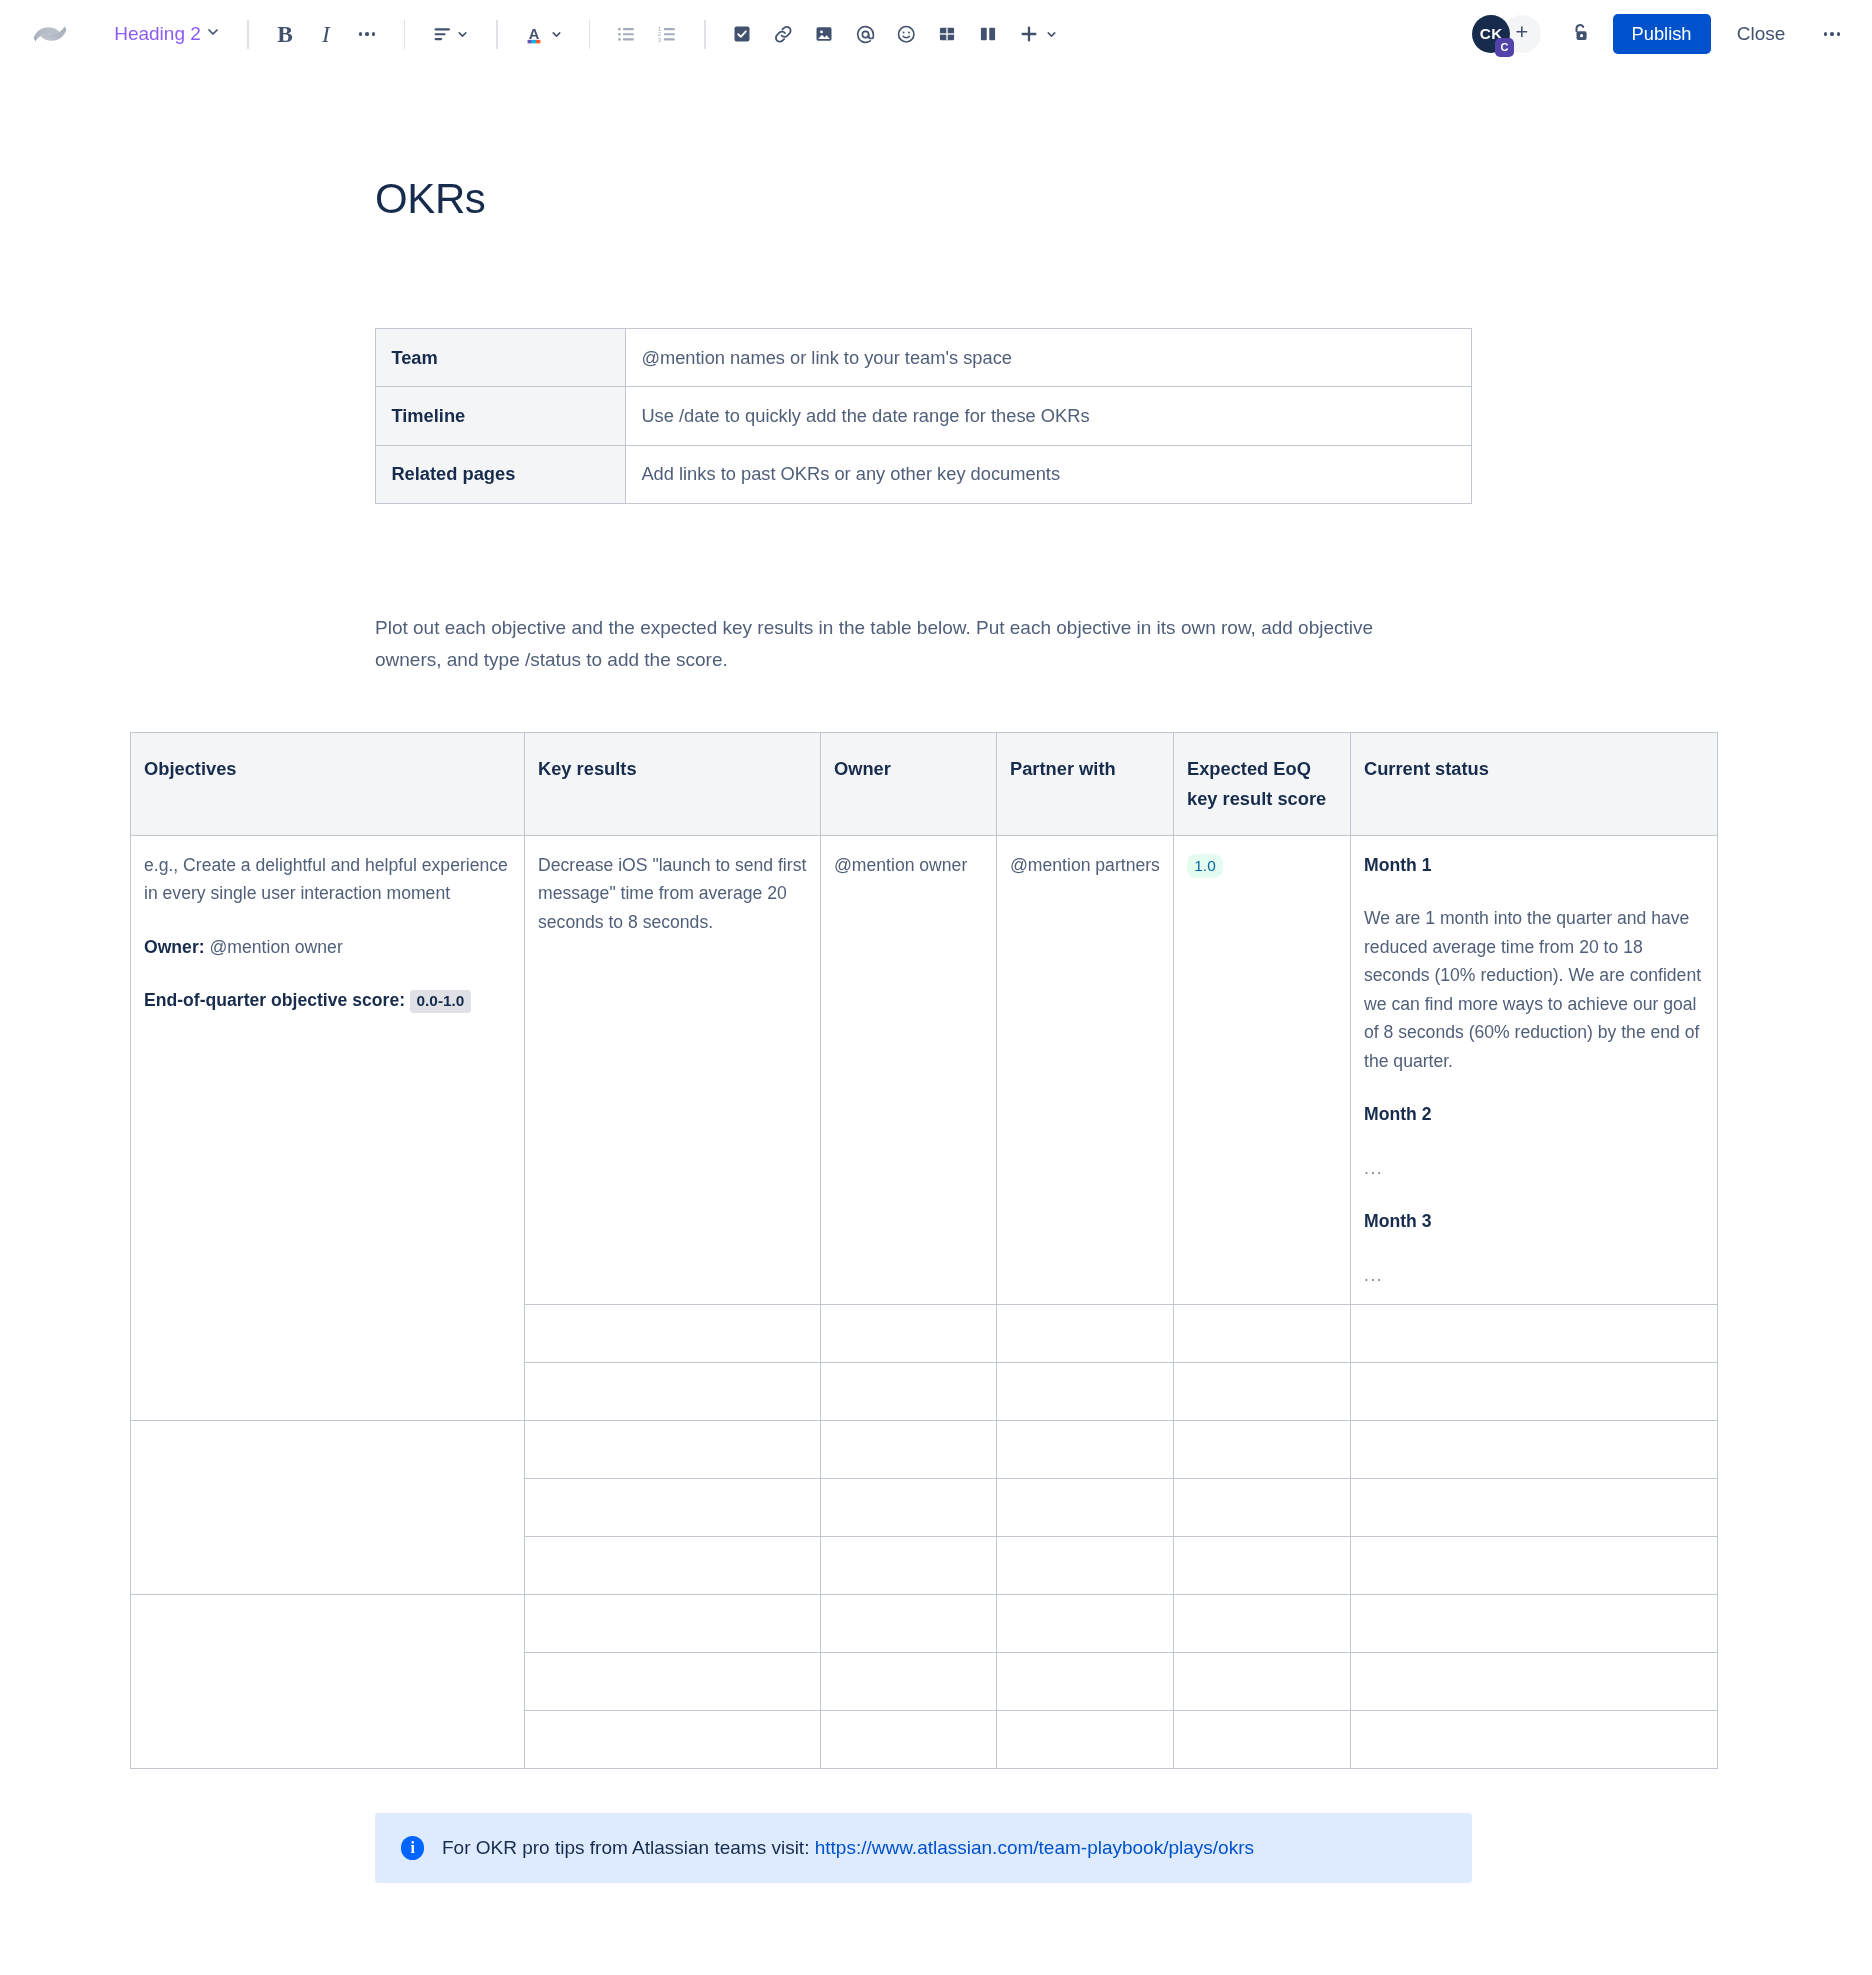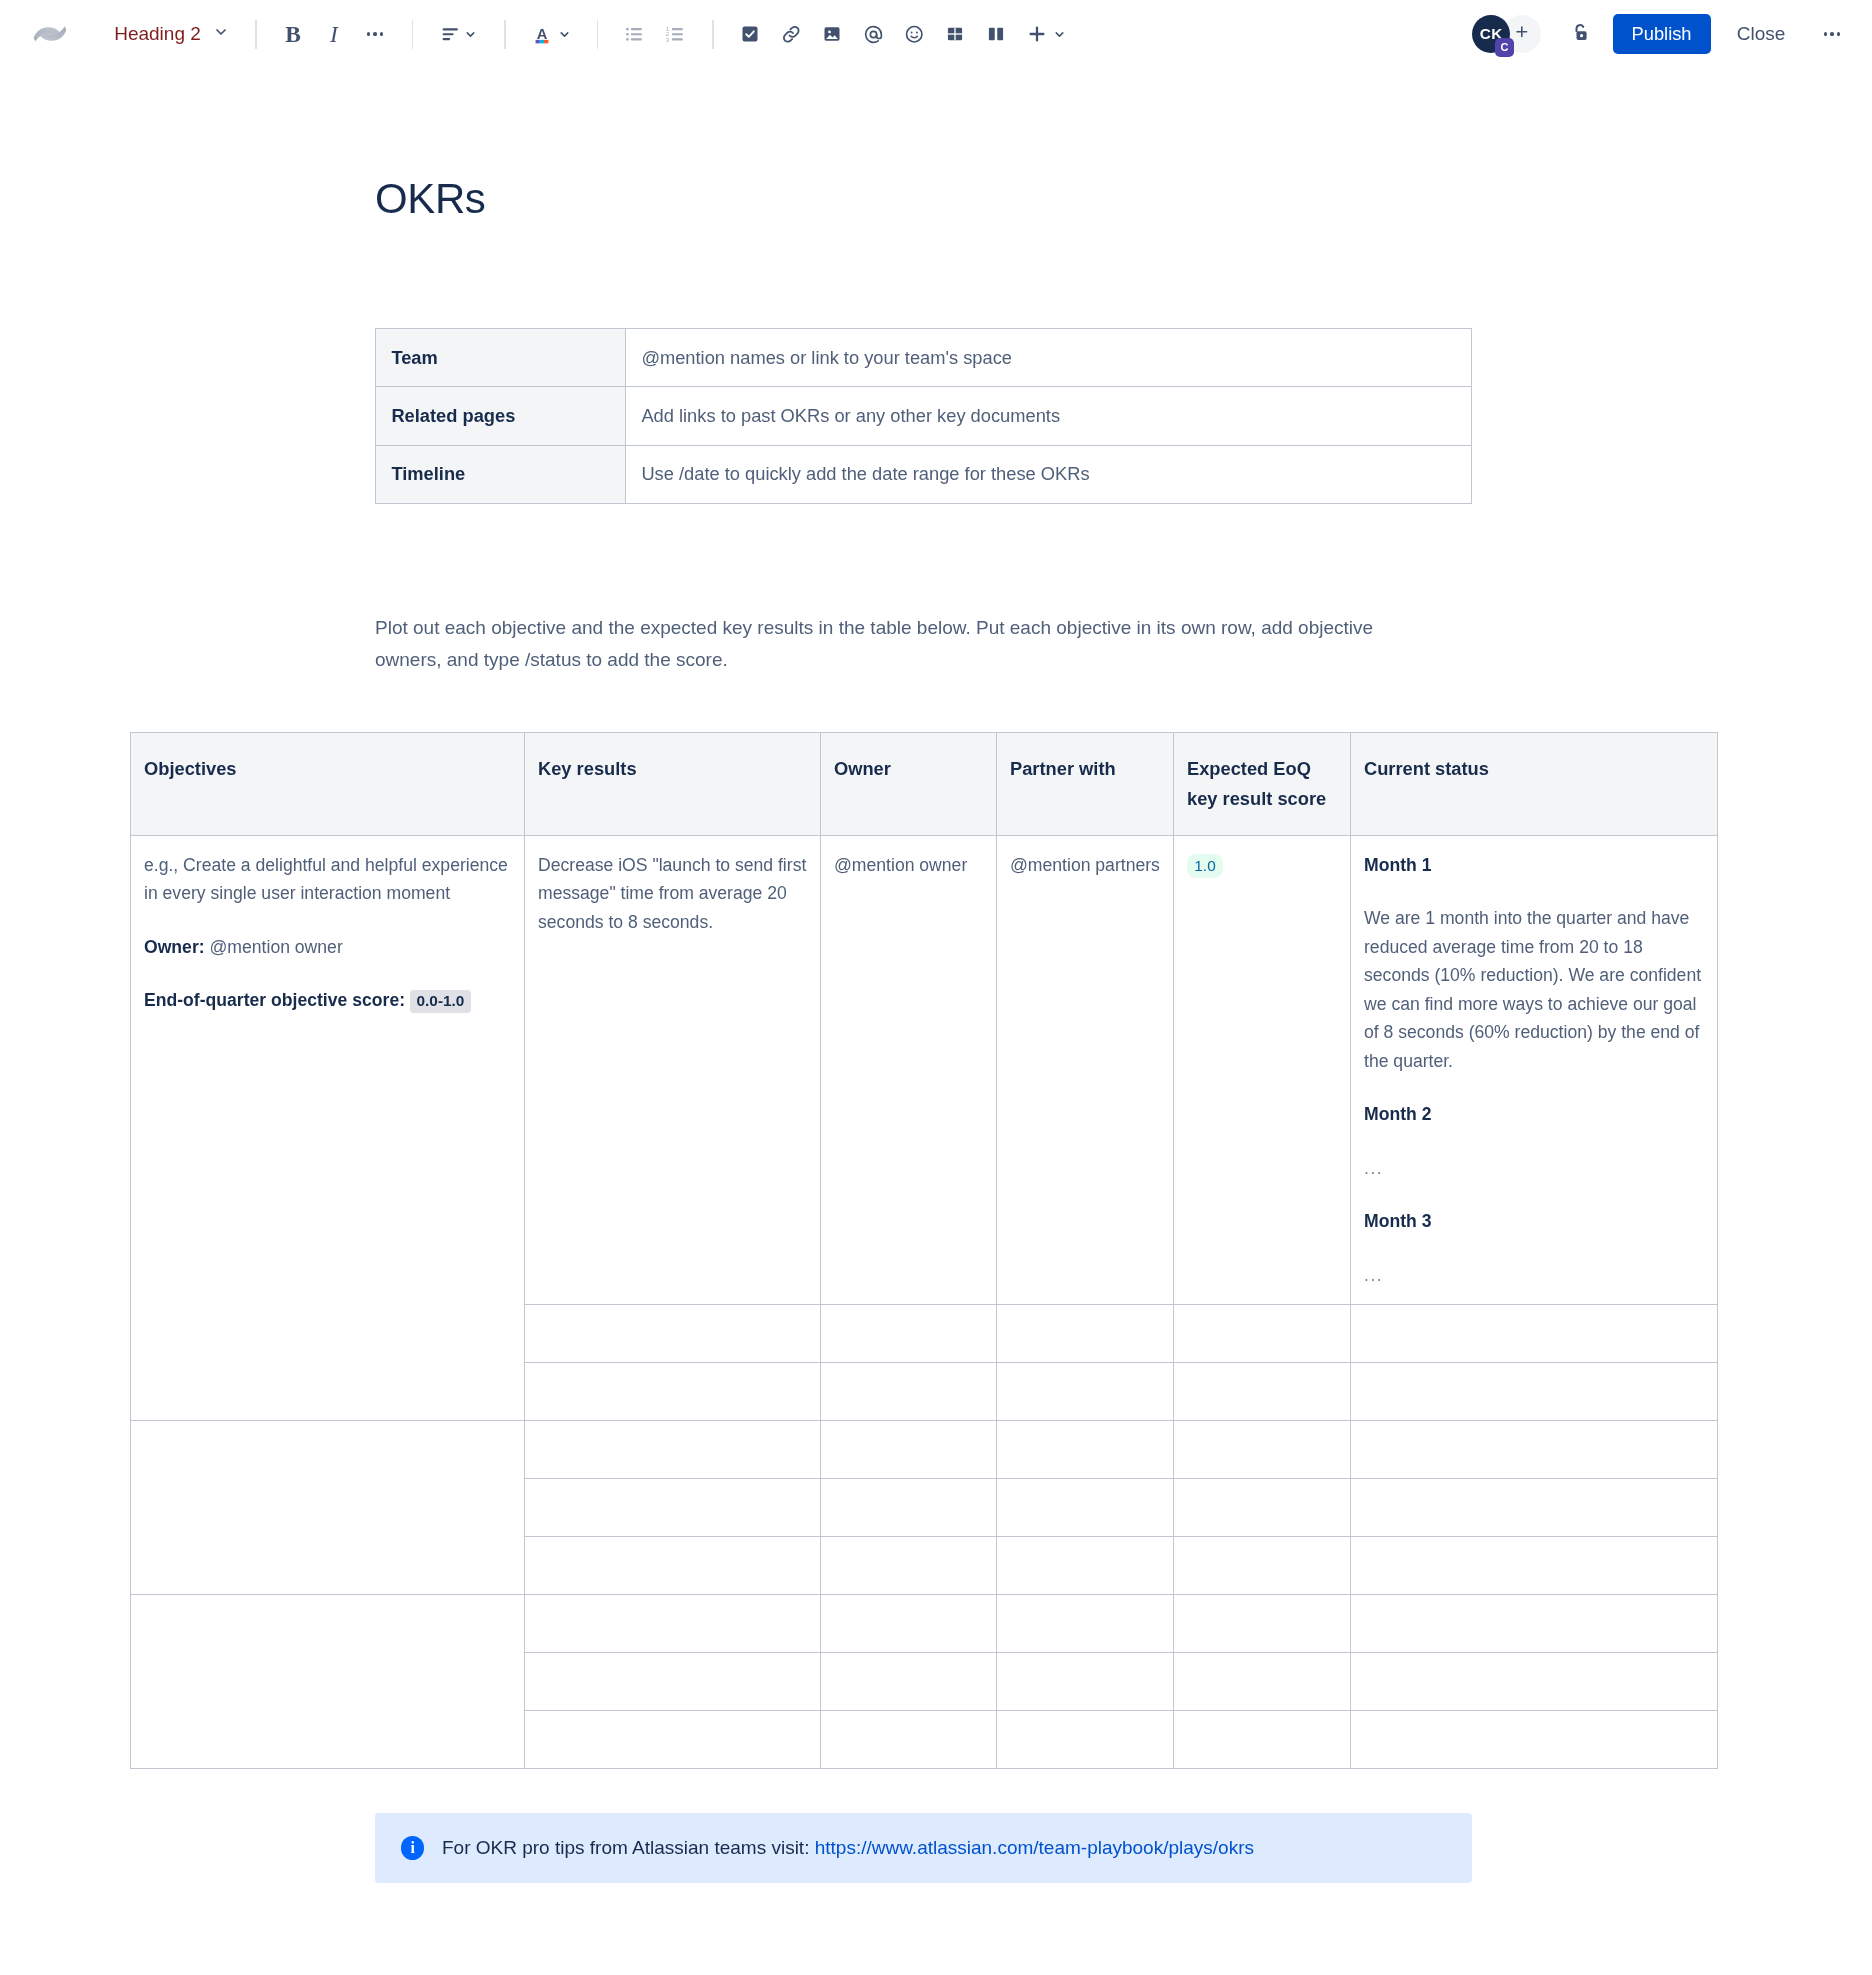--- a/index.html
+++ b/index.html
@@ -29,25 +29,25 @@
     flex: none;
   }
   .divider {
     width: 1.5px; height: 29px;
     background: #dfe1e6;
     margin: 0 16px;
     flex: none;
   }
   .heading-select {
     display: flex; align-items: center;
-    gap: 12px;
+    gap: 4px;
     padding: 5.9px 10.2px;
     border-radius: 3.7px;
     cursor: pointer;
-    color: #7f1d1d;
+    color: #8b5cf6;
     font-size: 19px;
     white-space: nowrap;
   }
   .tb-btn {
     width: 41px; height: 41px;
     display: flex; align-items: center; justify-content: center;
     border-radius: 3.7px;
     cursor: pointer;
     color: #42526e;
     flex: none;
@@ -467,26 +467,26 @@
 
     <h1 class="page-title">OKRs</h1>
 
     <table class="info-table">
       <tbody>
         <tr>
           <td class="label">Team</td>
           <td>@mention names or link to your team's space</td>
         </tr>
         <tr>
+          <td class="label">Timeline</td>
+          <td>Use /date to quickly add the date range for these OKRs</td>
+        </tr>
+        <tr>
           <td class="label">Related pages</td>
           <td>Add links to past OKRs or any other key documents</td>
-        </tr>
-        <tr>
-          <td class="label">Timeline</td>
-          <td>Use /date to quickly add the date range for these OKRs</td>
         </tr>
       </tbody>
     </table>
 
     <p class="intro-para">Plot out each objective and the expected key results in the table below. Put each objective in its own row, add objective owners, and type /status to add the score.</p>
 
     <table class="okr-table">
       <colgroup>
         <col class="col-obj">
           <col class="col-kr">

